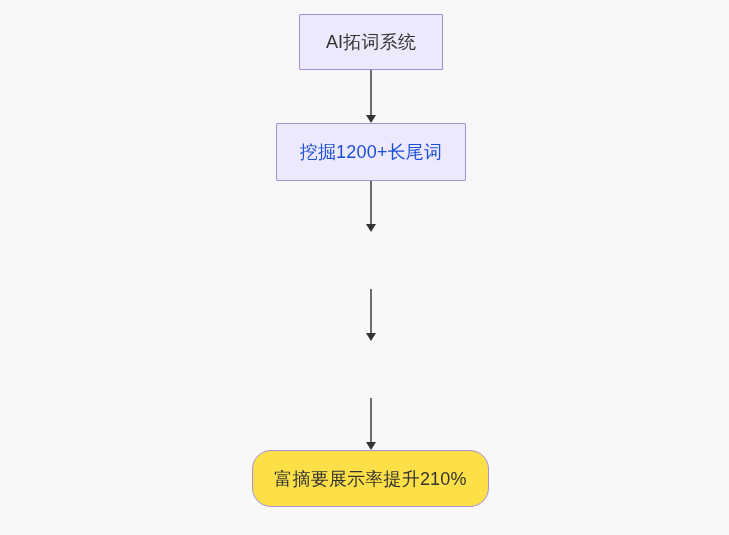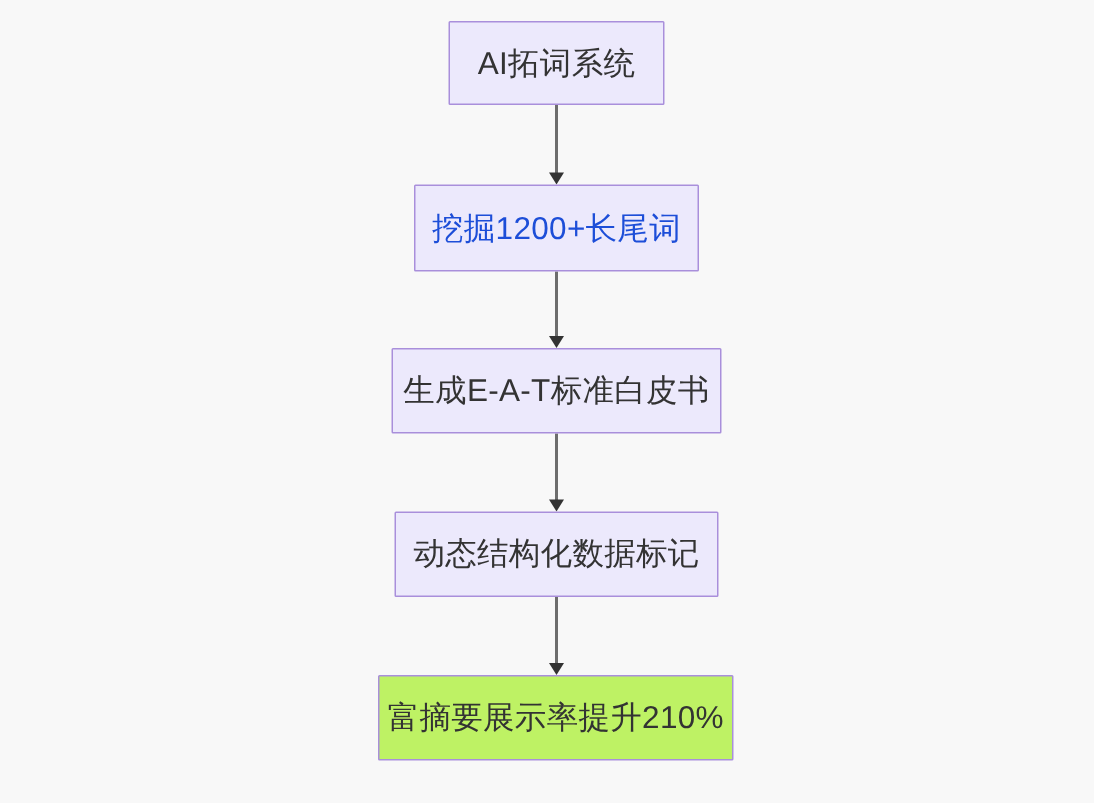--- a/index.html
+++ b/index.html
@@ -26,21 +26,21 @@
     box-sizing: border-box;
     background: #ece9fc;
     border: 1.6px solid #a98fdb;
     display: flex;
     align-items: center;
     justify-content: center;
     border-radius: 1px;
   }
 
   .node-label {
-    font-size: 21px;
+    font-size: 18px;
     line-height: 1;
     color: #333333;
     letter-spacing: 0.2px;
     white-space: nowrap;
     text-align: center;
   }
 
   .edge {
     position: absolute;
     pointer-events: none;
@@ -93,25 +93,19 @@
   </div>
 
   <div class="node" id="node-0" style="left: 299px; top: 14px; width: 144px; height: 56px; background: rgb(236, 233, 252); border-color: rgb(169, 143, 219);">
     <span class="node-label" style="color: rgb(51, 51, 51);">AI拓词系统</span>
   </div>
 
   <div class="node" id="node-1" style="left: 276px; top: 123px; width: 190px; height: 58px; background: rgb(236, 233, 252); border-color: rgb(169, 143, 219);">
     <span class="node-label" style="color: #1d4ed8;">挖掘1200+长尾词</span>
   </div>
 
-  <div class="node" id="node-2" style="left: 261px; top: 232px; width: 220px; height: 57px; background: rgb(236, 233, 252); border-color: rgb(169, 143, 219);">
-    <span class="node-label" style="color: rgb(51, 51, 51);">生成E-A-T标准白皮书</span>
-  </div>
 
-  <div class="node" id="node-3" style="left: 263px; top: 341px; width: 216px; height: 57px; background: rgb(236, 233, 252); border-color: rgb(169, 143, 219);">
-    <span class="node-label" style="color: rgb(51, 51, 51);">动态结构化数据标记</span>
-  </div>
 
-  <div class="node" id="node-4" style="left: 252px; top: 450px; width: 237px; height: 57px; background: #bef264; border-color: rgb(169, 143, 219);">
+  <div class="node" id="node-4" style="left: 252px; top: 450px; width: 237px; height: 57px; background: #fde047; border-color: rgb(169, 143, 219); border-radius: 19px;">
     <span class="node-label" style="color: rgb(51, 51, 51);">富摘要展示率提升210%</span>
   </div>
 
 </div>
 
 </body></html>

